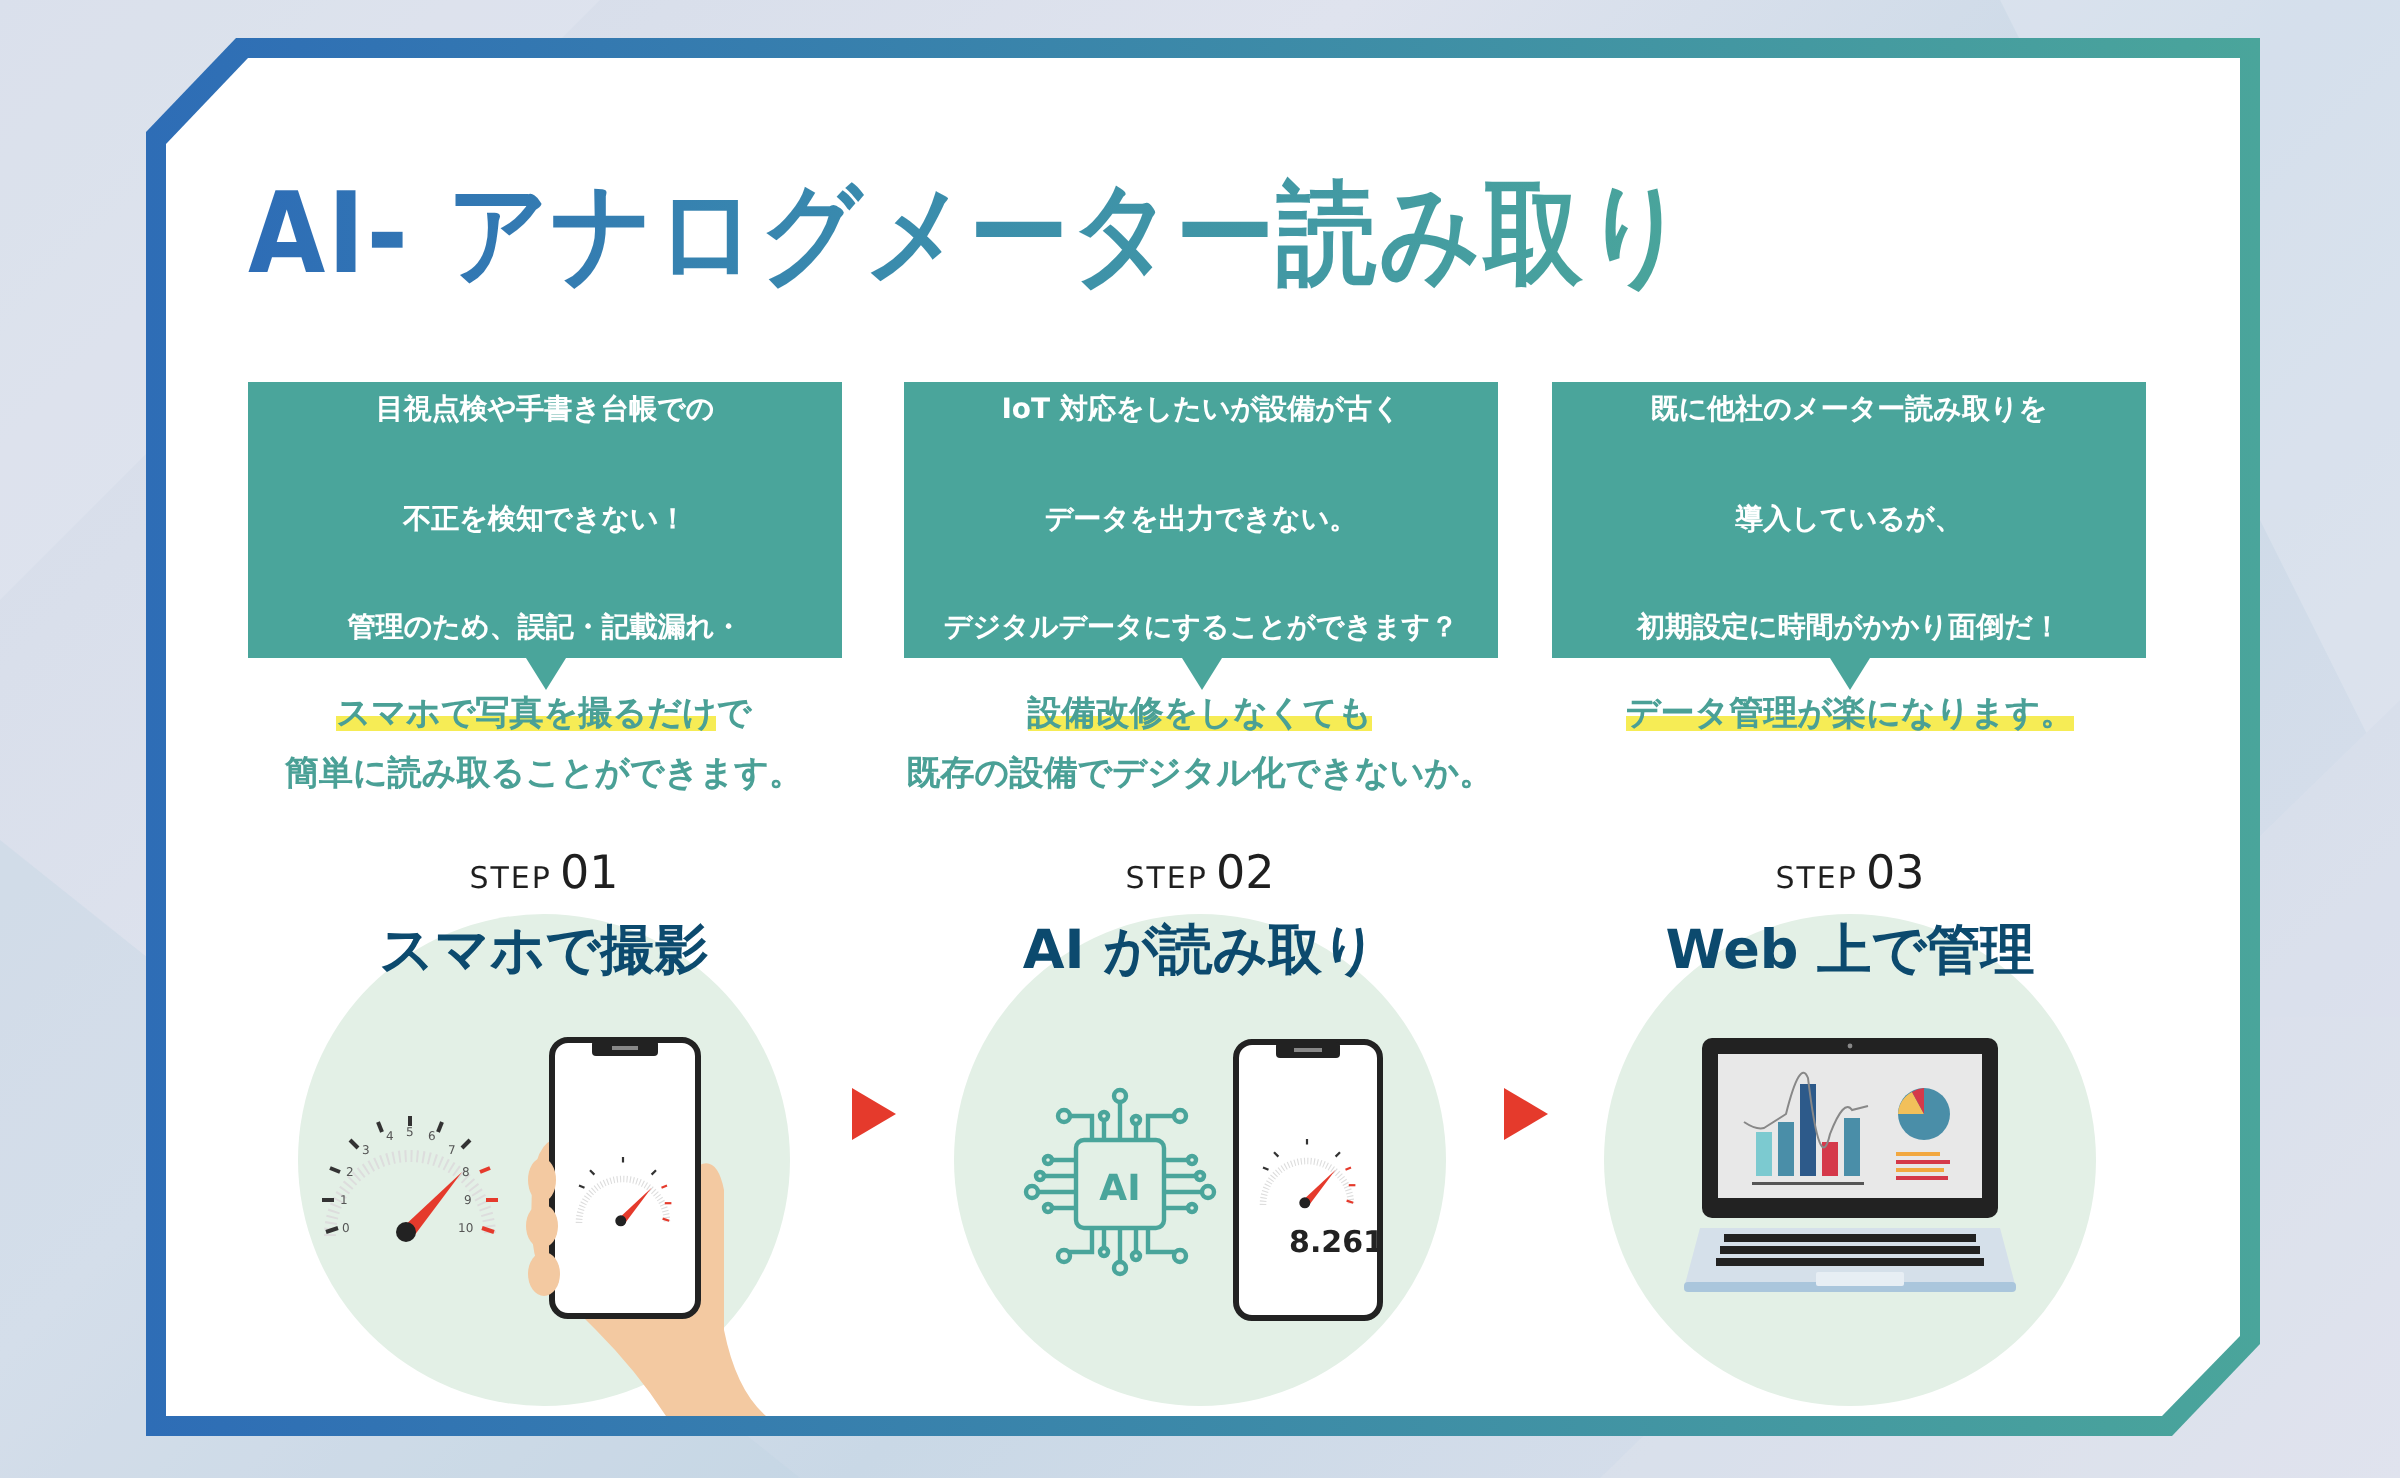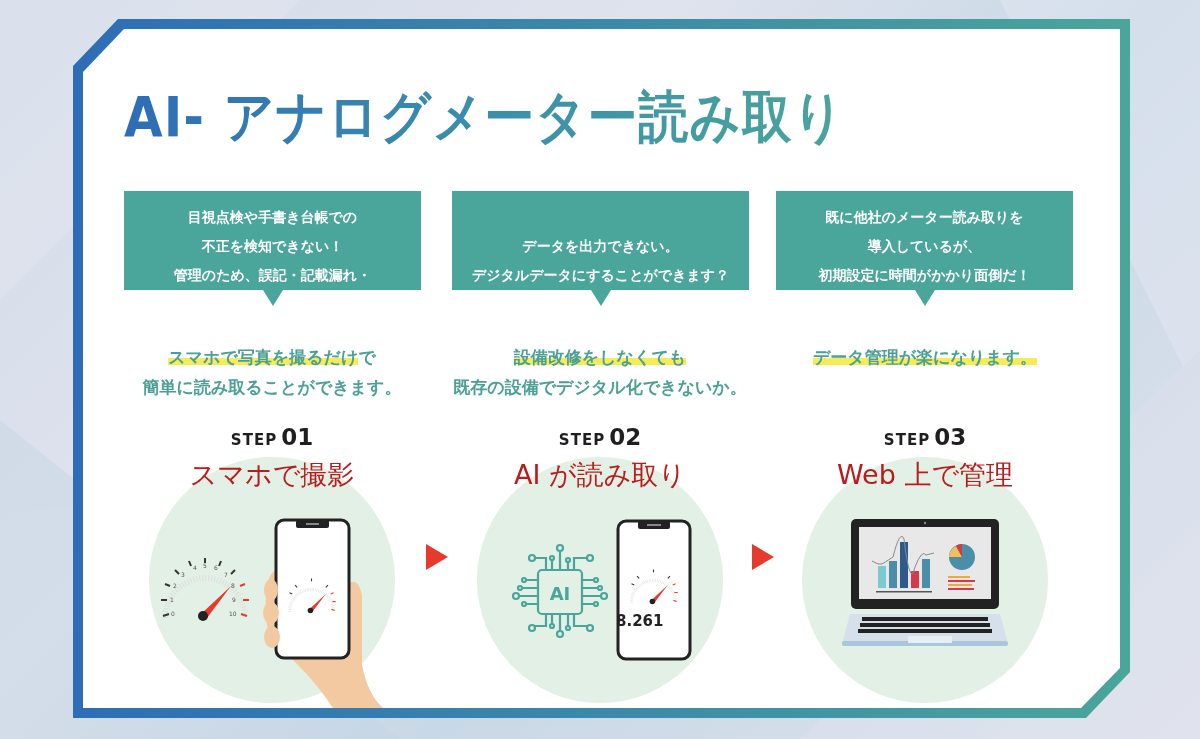--- a/index.html
+++ b/index.html
@@ -4,31 +4,31 @@
 <style>
   html,body{margin:0;padding:0;}
   body{width:1200px;height:739px;position:relative;overflow:hidden;
     background:linear-gradient(135deg,#d3dbe8 0%,#dfe3ee 35%,#c9d8e6 60%,#dfe2ee 100%);
     font-family:"DejaVu Sans","Liberation Sans",sans-serif;}
   .bgshape{position:absolute;opacity:.35}
   #frame{position:absolute;left:0;top:0;width:1200px;height:739px}
   .title{position:absolute;left:124px;top:80px;font-size:50px;font-weight:bold;letter-spacing:1px;
     background:linear-gradient(90deg,#2e6db6 0%,#3a8cad 45%,#4aa59b 100%);
     -webkit-background-clip:text;background-clip:text;color:transparent;white-space:nowrap;transform:scaleY(1.12);transform-origin:left top}
-  .bubble{position:absolute;top:191px;width:297px;height:99px;background:#4aa59b;color:#fff;
-    font-size:14px;font-weight:bold;line-height:29px;text-align:center;display:flex;flex-direction:column;justify-content:flex-end}
+  .bubble{position:absolute;top:191px;width:297px;height:138px;background:#4aa59b;color:#fff;
+    font-size:14px;font-weight:bold;line-height:29px;text-align:center;display:flex;flex-direction:column;justify-content:space-between}
   .bubble::after{content:"";position:absolute;left:50%;bottom:-16px;margin-left:-10px;border-left:10px solid transparent;border-right:10px solid transparent;border-top:16px solid #4aa59b}
   .sol{position:absolute;top:342px;width:360px;text-align:center;color:#4aa096;font-size:17px;font-weight:bold;line-height:30px}
   .sol span{display:inline}
   .hl{background:linear-gradient(180deg,transparent 55%,#f6ec55 55%,#f6ec55 92%,transparent 92%)}
   .circle{position:absolute;width:246px;height:246px;border-radius:50%;background:#e3f0e6}
-  .steplbl{position:absolute;width:260px;text-align:center;color:#1f1f1f;font-weight:bold}
+  .steplbl{position:absolute;width:260px;text-align:center;color:#1f1f1f;font-weight:normal}
   .steplbl .s{font-size:15px;letter-spacing:1px}
   .steplbl .n{font-size:23px;margin-left:4px}
-  .stepttl{position:absolute;width:300px;text-align:center;color:#b91c1c;font-weight:normal;font-size:27px}
+  .stepttl{position:absolute;width:300px;text-align:center;color:#0c4a6e;font-weight:bold;font-size:27px}
   .arrow{position:absolute;width:0;height:0;border-top:13px solid transparent;border-bottom:13px solid transparent;border-left:22px solid #e53a2c}
   svg{position:absolute;overflow:visible}
 </style>
 </head>
 <body>
 
 <svg class="bgshape" width="1200" height="739" style="left:0;top:0">
   <polygon points="0,0 300,0 0,300" fill="#e8ebf3"></polygon>
   <polygon points="1200,0 1200,400 1000,0" fill="#eceef5"></polygon>
   <polygon points="0,739 400,739 0,420" fill="#c0d3e3"></polygon>
@@ -47,20 +47,21 @@
 </svg>
 
 <div class="title">AI- アナログメーター読み取り</div>
 
 <div class="bubble" style="left:124px">
   <div>目視点検や手書き台帳での</div>
   <div>不正を検知できない！</div>
   <div>管理のため、誤記・記載漏れ・</div>
 </div>
 <div class="bubble" style="left:452px">
+  <div>IoT 対応をしたいが設備が古く</div>
   <div>データを出力できない。</div>
   <div>デジタルデータにすることができます？</div>
 </div>
 <div class="bubble" style="left:776px">
   <div>既に他社のメーター読み取りを</div>
   <div>導入しているが、</div>
   <div>初期設定に時間がかかり面倒だ！</div>
 </div>
 
 <div class="sol" style="left:92px">
@@ -195,21 +196,21 @@
       </g>
     <g stroke="#e53a2c" stroke-width="2">
         <line x1="90" y1="36" x2="85" y2="38"></line>
         <line x1="94" y1="52" x2="88" y2="52"></line>
         <line x1="92" y1="68" x2="86" y2="66"></line>
       </g>
     <polygon points="46,66 76,38 52,70" fill="#e53a2c"></polygon>
     <circle cx="48" cy="68" r="5" fill="#222"></circle>
   </g>
 </svg>
-<div style="position:absolute;left:616px;top:612px;width:76px;text-align:left;font-size:15px;font-weight:bold;color:#222">8.261</div>
+<div style="position:absolute;left:616px;top:612px;width:76px;text-align:right;font-size:15px;font-weight:bold;color:#222">8.261</div>
 
 <svg width="160" height="130" style="left:850px;top:519px" viewBox="0 0 160 130">
   <rect x="0" y="0" width="148" height="90" rx="5" fill="#222" transform="translate(1,0)"></rect>
   <rect x="9" y="8" width="132" height="72" fill="#e8e8e8"></rect>
   <circle cx="75" cy="4" r="1.2" fill="#888"></circle>
   <polygon points="0,95 150,95 158,125 -8,125" fill="#d5e0ea"></polygon>
   <rect x="-8" y="122" width="166" height="5" rx="2" fill="#aac6dc"></rect>
   <g fill="#222">
     <rect x="12" y="98" width="126" height="4"></rect>
       <rect x="10" y="104" width="130" height="4"></rect>

